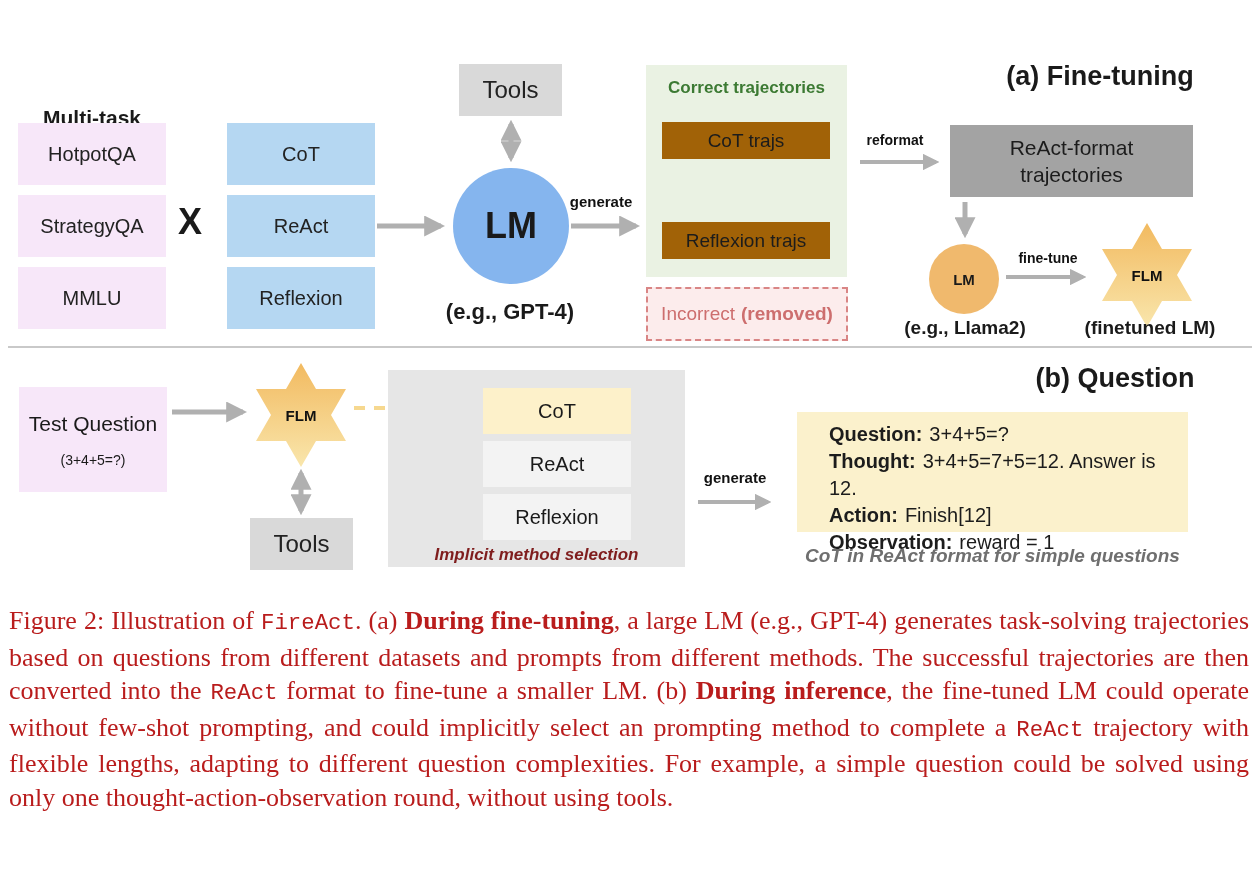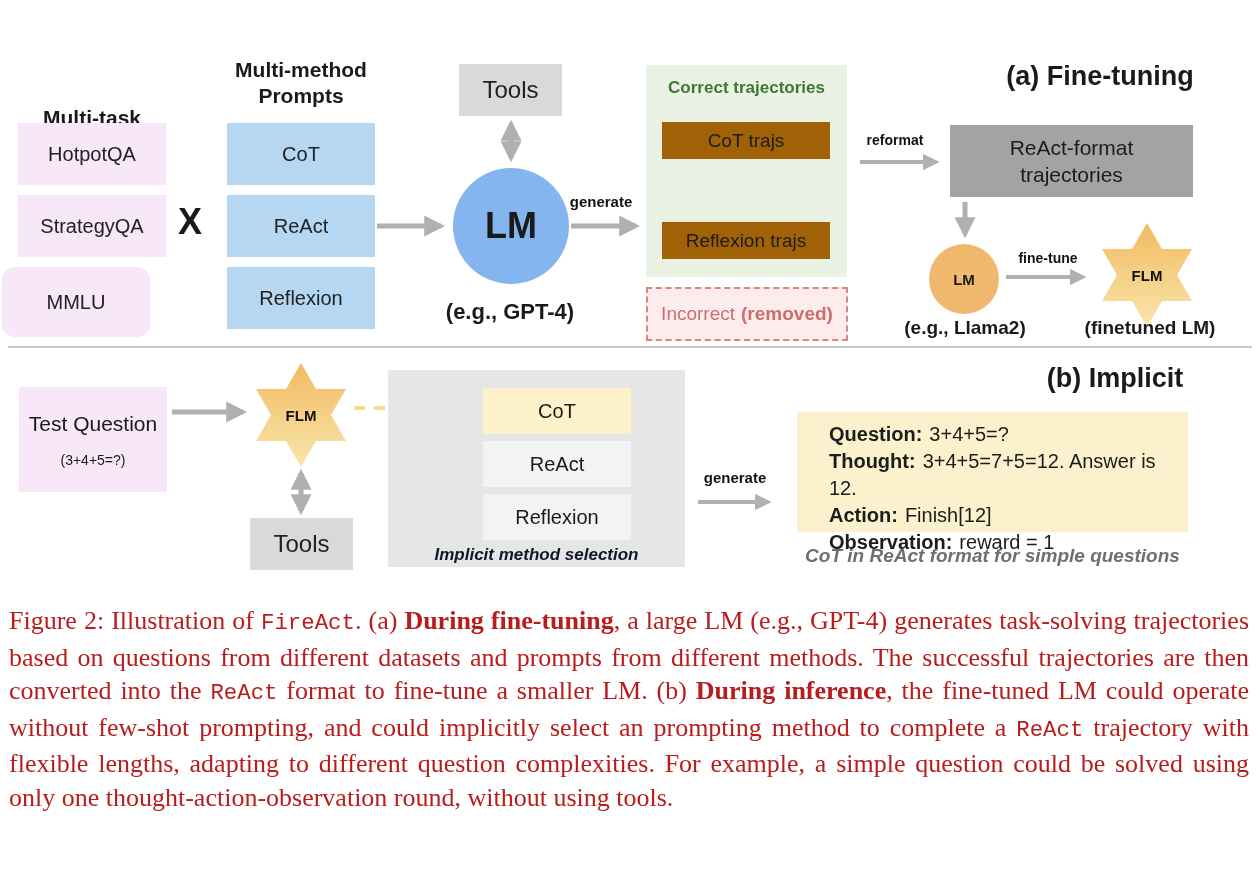--- a/index.html
+++ b/index.html
@@ -36,21 +36,21 @@
 
   .star { position: absolute; width: 104px; height: 104px; }
   .star svg { position: absolute; left: 0; top: 0; }
   .star-label { position: absolute; left: 0; top: 44px; width: 100%; text-align: center; font-weight: bold; font-size: 15px; color: #111; }
 
   .testq-title { font-size: 21px; }
   .testq-sub { font-size: 14px; margin-top: 16px; }
   .sel-cont { background: #e6e6e6; }
   .methodbox { background: #f3f3f3; font-size: 20px; }
   .methodbox.hl { background: #fdf1ca; }
-  .sel-caption { font-style: italic; font-weight: bold; font-size: 17px; color: #0f172a; }
+  .sel-caption { font-style: italic; font-weight: bold; font-size: 17px; color: #7f1d1d; }
 
   .outbox { background: #fbf1cc; padding: 9px 10px 0 32px; font-size: 20px; line-height: 27px; color: #1c1c1c; }
   .outbox b { margin-right: 7px; }
   .out-caption { font-style: italic; font-weight: bold; font-size: 19px; color: #6f6f6f; }
 
   .caption { position: absolute; left: 9px; top: 604px; width: 1240px;
              font-family: "Liberation Serif", serif; font-size: 26px; line-height: 33.5px;
              text-align: justify; color: #b91c1c; }
   .caption .mono { font-family: "Liberation Mono", monospace; font-size: 0.86em; }
   .caption .bold { font-weight: bold; }
@@ -89,26 +89,24 @@
     <line x1="405" y1="460" x2="438" y2="460" stroke="#a8a8a8" stroke-width="3.5" stroke-dasharray="8 7" marker-end="url(#mDGray)"></line>
     <line x1="405" y1="514" x2="438" y2="514" stroke="#a8a8a8" stroke-width="3.5" stroke-dasharray="8 7" marker-end="url(#mDGray)"></line>
     <line x1="698" y1="502" x2="768" y2="502" stroke="#b0b0b0" stroke-width="4" marker-end="url(#mGray)"></line>
   </svg>
 
   <div class="cbox col-header" style="left:18px; top:57px; width:148px; height:52px;margin-top:48px;">Multi-task
 Questions</div>
 
   <div class="cbox pink rowbox" style="left:18px; top:123px; width:148px; height:62px;">HotpotQA</div>
   <div class="cbox pink rowbox" style="left:18px; top:195px; width:148px; height:62px;">StrategyQA</div>
-  <div class="cbox pink rowbox" style="left:2px; top:267px; width:148px; height:70px;border-radius:13px;">MMLU</div>
+  <div class="cbox pink rowbox" style="left:18px; top:267px; width:148px; height:62px;">MMLU</div>
 
   <div class="cbox cross" style="left:170px; top:200px; width:40px; height:44px;">X</div>
 
-  <div class="cbox col-header" style="left:227px; top:57px; width:148px; height:52px;">Multi-method
-Prompts</div>
 
   <div class="cbox blue rowbox" style="left:227px; top:123px; width:148px; height:62px;">CoT</div>
   <div class="cbox blue rowbox" style="left:227px; top:195px; width:148px; height:62px;">ReAct</div>
   <div class="cbox blue rowbox" style="left:227px; top:267px; width:148px; height:62px;">Reflexion</div>
 
   <div class="cbox graybox" style="left:459px; top:64px; width:103px; height:52px;">Tools</div>
 
   <div class="cbox lm-circle" style="left:453px; top:168px; width:116px; height:116px;">LM</div>
   <div class="cbox sub-label" style="left:420px; top:297px; width:180px; height:30px;">(e.g., GPT-4)</div>
 
@@ -138,21 +136,21 @@
       <polygon points="52,0 67,26 97,26 82,52 97,78 67,78 52,104 37,78 7,78 22,52 7,26 37,26" fill="url(#starGrad)"></polygon>
     </svg>
     <span class="star-label">FLM</span>
   </div>
   <div class="cbox sub-label-sm" style="left:1075px; top:315px; width:150px; height:26px;">(finetuned LM)</div>
 
   <div class="cbox panel-heading" style="left:985px; top:58px; width:230px; height:36px;">(a) Fine-tuning</div>
 
   <div class="abs divider" style="left:8px; top:346px; width:1244px; height:2px;"></div>
 
-  <div class="cbox panel-heading" style="left:1025px; top:360px; width:180px; height:36px;">(b) Implicit</div>
+  <div class="cbox panel-heading" style="left:1025px; top:360px; width:180px; height:36px;">(b) Question</div>
 
   <div class="cbox pink" style="left:19px; top:387px; width:148px; height:105px; flex-direction:column;">
     <div class="testq-title">Test Question</div>
     <div class="testq-sub">(3+4+5=?)</div>
   </div>
 
   <div class="star" style="left:249px; top:363px;">
     <svg width="104" height="104" viewBox="0 0 104 104">
       <polygon points="52,0 67,26 97,26 82,52 97,78 67,78 52,104 37,78 7,78 22,52 7,26 37,26" fill="url(#starGrad)"></polygon>
     </svg>

